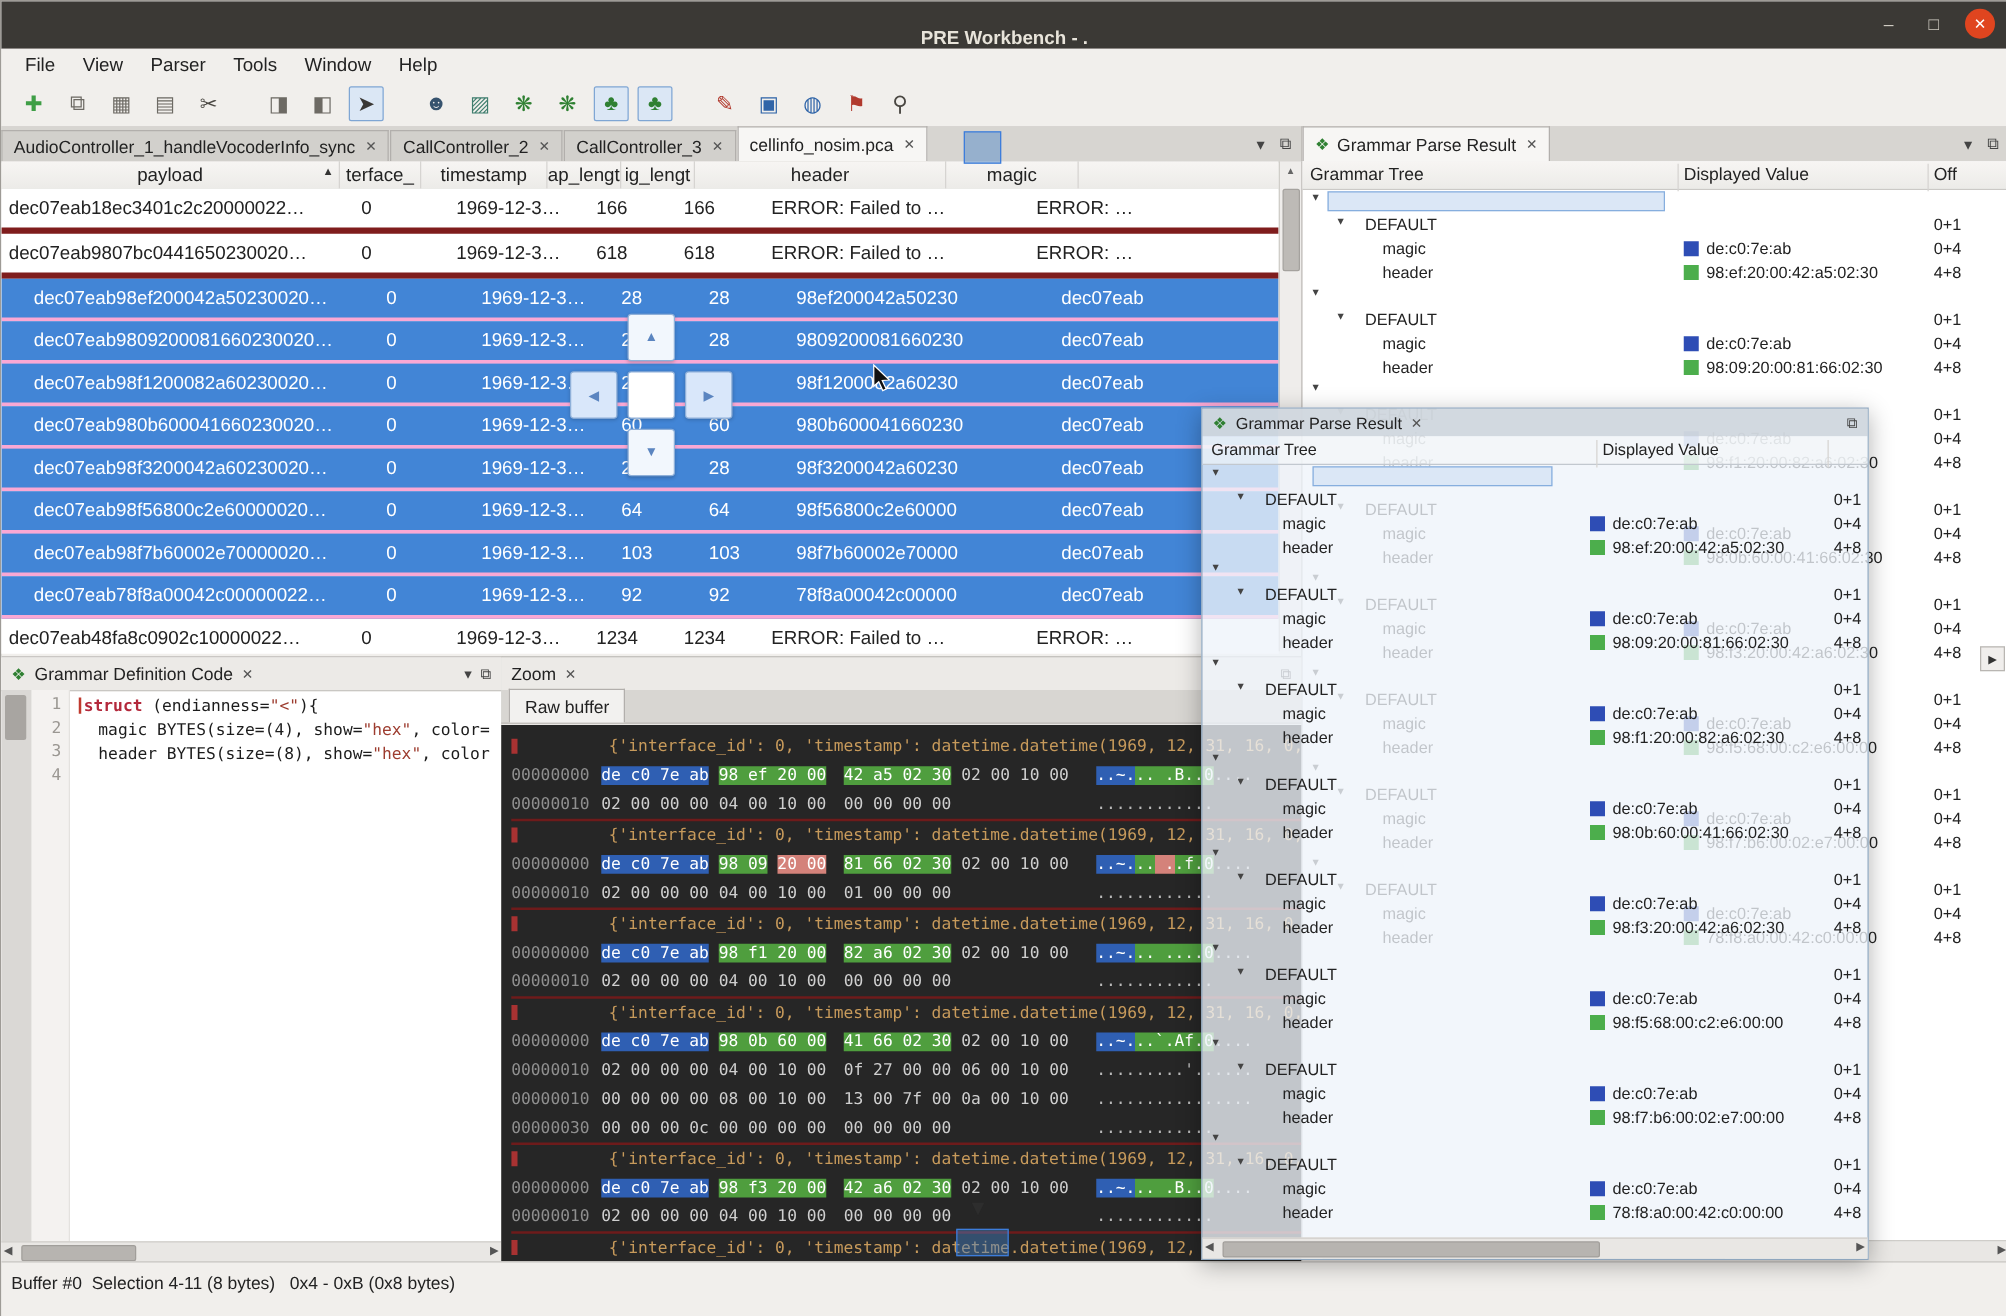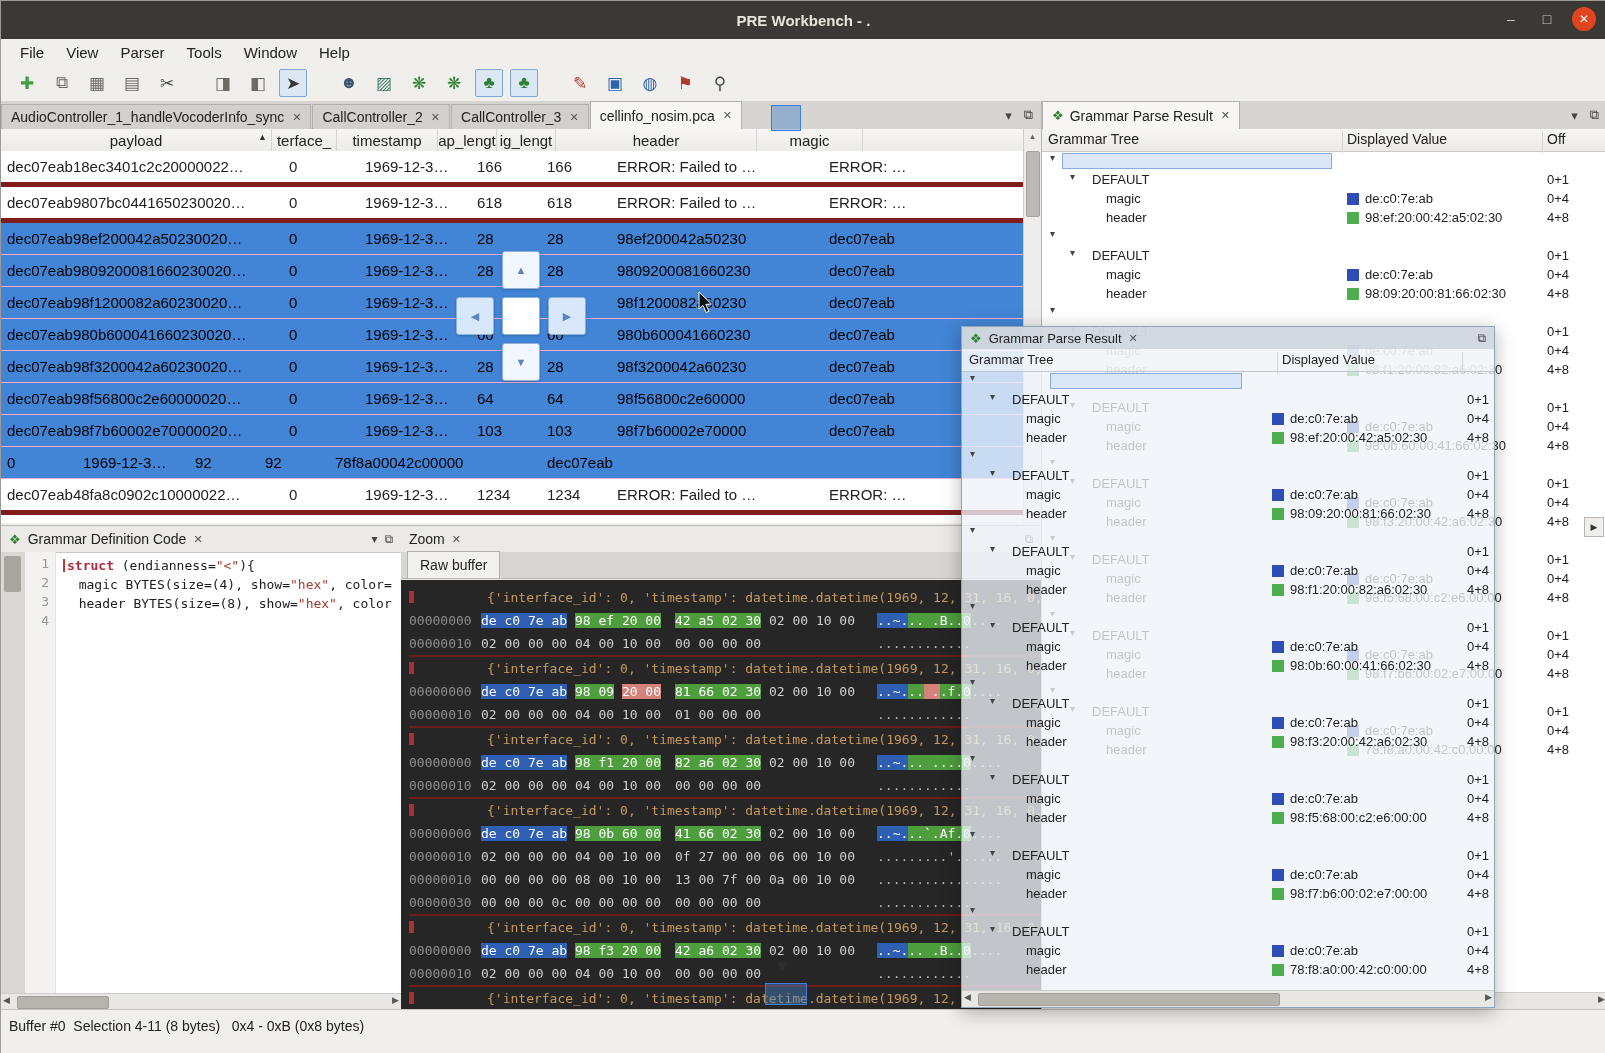--- a/index.html
+++ b/index.html
@@ -1,20 +1,20 @@
 <!DOCTYPE html>
 <html><head>
 <meta charset="utf-8">
 <style>
   html,body{margin:0;padding:0;background:#8f8c88;}
   #app{position:relative;width:1605px;height:1053px;background:#f1efec;border:1px solid #9e9b96;
        overflow:hidden;font-family:"Liberation Sans",sans-serif;color:#222;
        --accent:#4285d6;--magicsq:#2e4db5;--headersq:#4cae4c;--hlmagic:#2f5fb3;--hlheader:#4f9e3e;--hlcursor:#d4827a;--comment:#c79a5b;}
   
-  .titlebar{position:absolute;left:0;top:0;width:100%;height:38px;background:#3b3935;display:flex;align-items:center;justify-content:center;}
+  .titlebar{position:absolute;left:0;top:0;width:100%;height:38px;background:#3b3935;display:flex;align-items:flex-end;justify-content:center;}
   .titlebar .title{color:#e8e4da;font-size:15px;font-weight:bold;}
   .winbtns{position:absolute;right:10px;top:6px;display:flex;gap:14px;align-items:center;}
   .wbtn{color:#cfcbc2;font-size:14px;width:22px;height:24px;text-align:center;line-height:24px;}
   .wbtn.close{background:#e0451f;color:#fff;border-radius:50%;width:24px;height:24px;line-height:24px;font-size:12px;}
   
   .menubar{position:absolute;left:0;top:38px;width:100%;height:26px;background:#f1efec;display:flex;align-items:center;padding-left:8px;font-size:15px;}
   .mitem{padding:0 11px;}
   .toolbar{position:absolute;left:0;top:64px;width:100%;height:36px;background:#f1efec;border-bottom:1px solid #d2d0cc;display:flex;align-items:center;padding-left:12px;}
   .ticon{width:26px;height:26px;display:flex;align-items:center;justify-content:center;font-size:17px;margin-right:7px;border:1px solid transparent;border-radius:2px;}
   .ticon.pressed{background:#dbe7f5;border:1px solid #7fa6d4;}
@@ -28,21 +28,21 @@
   .tab.active{background:#f7f6f4;height:27px;}
   .tclose{margin-left:8px;font-size:11px;color:#555;}
   .tabicon{color:#2f8032;font-size:13px;margin-right:6px;}
   .tabctrls{margin-left:auto;display:flex;align-items:center;gap:12px;padding-right:8px;height:100%;font-size:13px;color:#444;}
   
   .thead{position:absolute;left:0;top:128px;width:1022px;height:22px;background:linear-gradient(#f7f5f3,#ecebe8);border-bottom:1px solid #cbc9c6;display:flex;font-size:15px;}
   .th{display:flex;align-items:center;justify-content:center;border-right:1px solid #d6d4d1;position:relative;overflow:hidden;white-space:nowrap;}
   .sort{position:absolute;right:4px;top:3px;font-size:9px;color:#333;}
   .tbody{position:absolute;left:0;top:150px;width:1022px;height:372px;background:#fff;overflow:hidden;font-size:15px;}
   .tr{height:31px;display:flex;border-bottom:5px solid #7f1d1d;}
-  .tr.sel{background:var(--accent);border-bottom:1px solid #f9a8d4;color:#000000;}
+  .tr.sel{background:var(--accent);border-bottom:3px solid #f9a8d4;color:#ffffff;padding-left:20px;}
   .td{padding:0 6px;display:flex;align-items:center;white-space:nowrap;overflow:hidden;}
   .c0{width:270px;} .c1{width:64px;} .c2{width:100px;} .c3{width:58px;} .c4{width:58px;} .c5{width:200px;} .c6{width:105px;}
   
   .vscroll{position:absolute;left:1022px;top:128px;width:17px;height:392px;background:#efedeb;border-left:1px solid #d0cec9;}
   .sarrow{position:absolute;left:0;width:100%;text-align:center;font-size:9px;color:#666;height:14px;line-height:14px;}
   .vthumb{position:absolute;left:2px;top:22px;width:12px;height:64px;background:#bdbab6;border:1px solid #a5a29e;border-radius:2px;}
   .hscroll{position:absolute;left:0;bottom:0;width:100%;height:16px;background:#e9e7e4;border-top:1px solid #cfcdc9;}
   .hs-left{position:absolute;left:2px;top:1px;font-size:9px;color:#555;}
   .hs-right{position:absolute;right:2px;top:1px;font-size:9px;color:#555;}
   .hthumb{position:absolute;left:16px;top:2px;height:11px;background:#b7b4b0;border:1px solid #a19e9a;border-radius:2px;}
@@ -304,20 +304,21 @@
       <div class="tr sel">
         <div class="td c0">dec07eab98f7b60002e70000020…</div>
         <div class="td c1">0</div>
         <div class="td c2">1969-12-3…</div>
         <div class="td c3">103</div>
         <div class="td c4">103</div>
         <div class="td c5">98f7b60002e70000</div>
         <div class="td c6">dec07eab</div>
       </div>
       <div class="tr sel">
+        <div class="td c0">dec07eab78f8a00042c00000022…</div>
         <div class="td c1">0</div>
         <div class="td c2">1969-12-3…</div>
         <div class="td c3">92</div>
         <div class="td c4">92</div>
         <div class="td c5">78f8a00042c00000</div>
         <div class="td c6">dec07eab</div>
       </div>
       <div class="tr">
         <div class="td c0">dec07eab48fa8c0902c10000022…</div>
         <div class="td c1">0</div>

